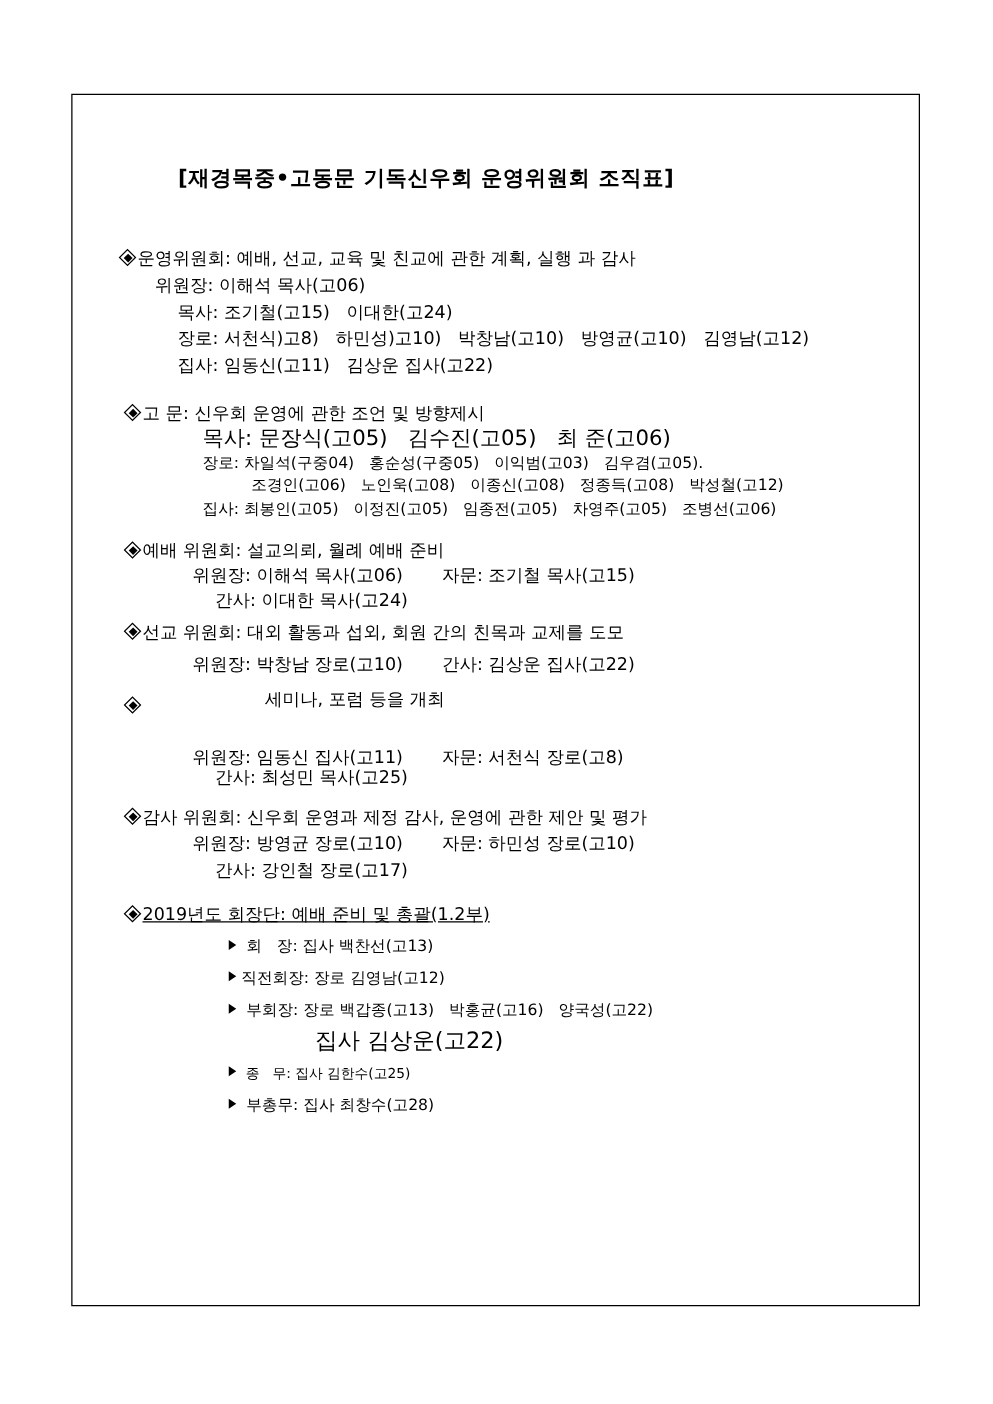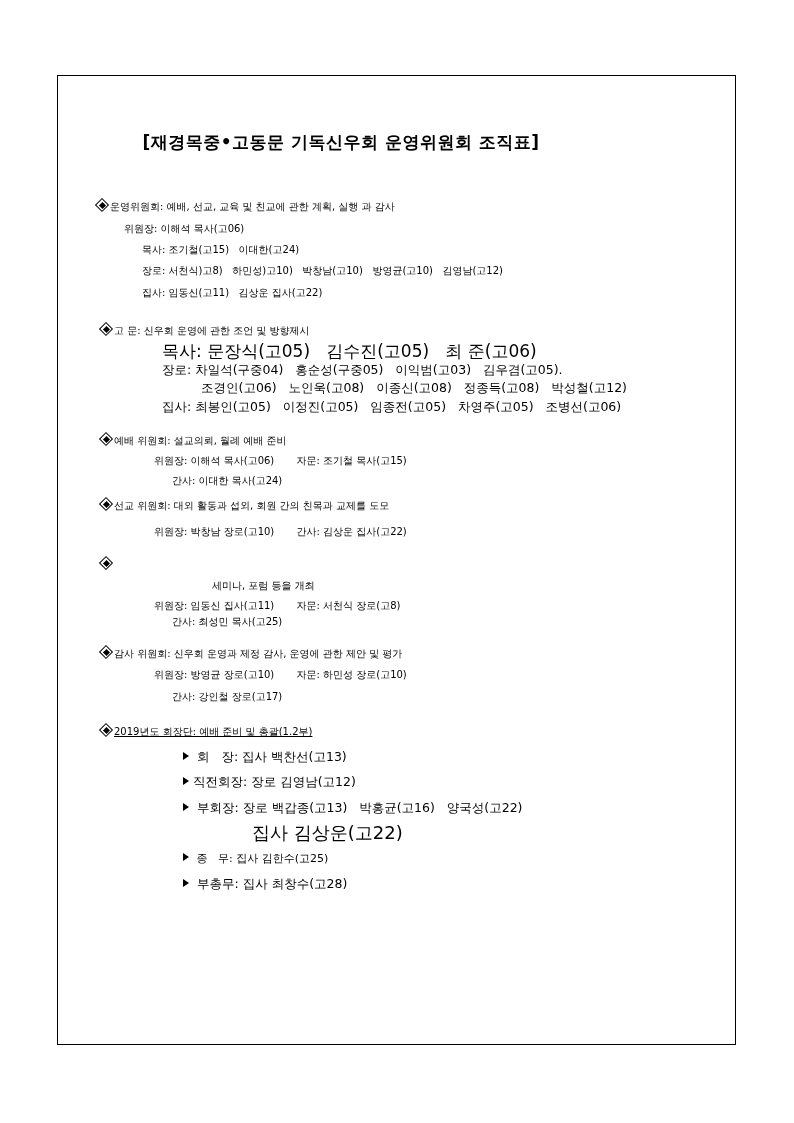--- a/index.html
+++ b/index.html
@@ -2,21 +2,21 @@
 <html><head>
 <meta charset="utf-8">
 <style>
   html, body { margin:0; padding:0; background:#ffffff; }
   body { width:794px; height:1123px; position:relative; overflow:hidden;
          font-family:"DejaVu Sans", "Liberation Sans", sans-serif; color:#000; }
   .frame { position:absolute; left:57px; top:75px; width:679px; height:970px;
            border:1.5px solid #000; box-sizing:border-box; }
   .title { position:absolute; left:0; width:682px; top:131px; text-align:center;
            font-size:17px; font-weight:bold; letter-spacing:0.5px; }
-  .ln { position:absolute; white-space:pre; font-size:10px; line-height:18px; }
+  .ln { position:absolute; white-space:pre; font-size:14px; line-height:18px; }
   .b { font-weight:bold; }
   .dia { display:inline-block; width:12px; height:12px; position:relative; margin-right:2px; vertical-align:-1px; }
   .dia::before { content:""; position:absolute; left:1px; top:1px; width:8px; height:8px;
                  border:1px solid #000; transform:rotate(45deg); background:#fff; }
   .dia::after { content:""; position:absolute; left:3.5px; top:3.5px; width:5px; height:5px;
                 background:#000; transform:rotate(45deg); }
   .tri { display:inline-block; width:0; height:0; border-top:4px solid transparent;
          border-bottom:4px solid transparent; border-left:6px solid #000; margin-right:4px; vertical-align:1px; }
 </style>
 </head>
@@ -39,21 +39,21 @@
 <div class="ln" style="left:162px;top:398px;font-size:12.5px;">집사: 최봉인(고05)   이정진(고05)   임종전(고05)   차영주(고05)   조병선(고06)</div>
 
 <div class="ln" style="left:100px;top:432px;"><span class="dia"></span><span>예배 위원회: 설교의뢰, 월례 예배 준비</span></div>
 <div class="ln" style="left:154px;top:452px;">위원장: 이해석 목사(고06)       자문: 조기철 목사(고15)</div>
 <div class="ln" style="left:172px;top:472px;">간사: 이대한 목사(고24)</div>
 
 <div class="ln" style="left:100px;top:497px;"><span class="dia"></span><span>선교 위원회: 대외 활동과 섭외, 회원 간의 친목과 교제를 도모</span></div>
 <div class="ln" style="left:154px;top:523px;">위원장: 박창남 장로(고10)       간사: 김상운 집사(고22)</div>
 
 <div class="ln" style="left:100px;top:556px;"><span class="dia"></span></div>
-<div class="ln" style="left:212px;top:577px;">세미나, 포럼 등을 개최</div>
+<div class="ln" style="left:212px;top:551px;">세미나, 포럼 등을 개최</div>
 <div class="ln" style="left:154px;top:597px;">위원장: 임동신 집사(고11)       자문: 서천식 장로(고8)</div>
 <div class="ln" style="left:172px;top:613px;">간사: 최성민 목사(고25)</div>
 
 <div class="ln" style="left:100px;top:645px;"><span class="dia"></span><span>감사 위원회: 신우회 운영과 제정 감사, 운영에 관한 제안 및 평가</span></div>
 <div class="ln" style="left:154px;top:666px;">위원장: 방영균 장로(고10)       자문: 하민성 장로(고10)</div>
 <div class="ln" style="left:172px;top:688px;">간사: 강인철 장로(고17)</div>
 
 <div class="ln" style="left:100px;top:723px;text-decoration:underline;"><span class="dia"></span><span>2019년도 회장단: 예배 준비 및 총괄(1.2부)</span></div>
 <div class="ln" style="left:183px;top:748px;font-size:12.5px;"><span class="tri"></span> <span>회   장: 집사 백찬선(고13)</span></div>
 <div class="ln" style="left:183px;top:773px;font-size:12.5px;"><span class="tri"></span><span>직전회장: 장로 김영남(고12)</span></div>

